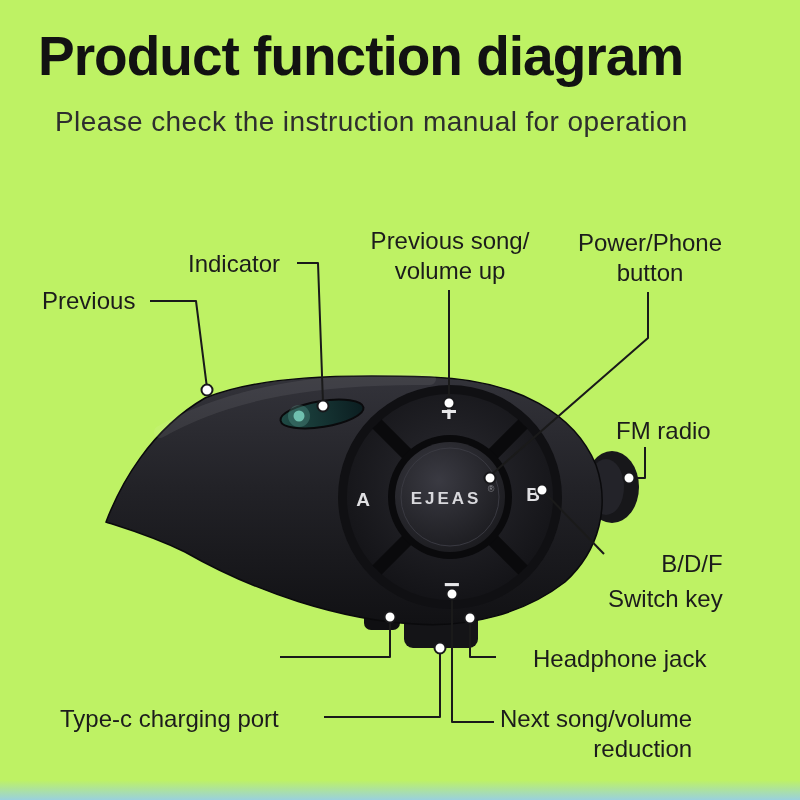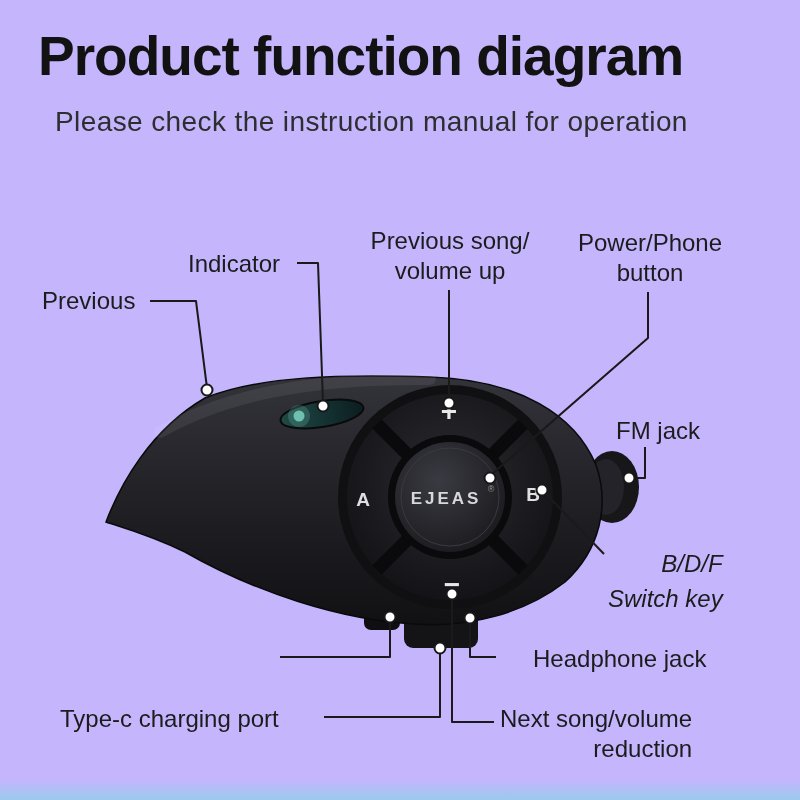--- a/index.html
+++ b/index.html
@@ -1,34 +1,34 @@
 <!DOCTYPE html>
 <html><head>
 <meta charset="utf-8">
 <style>
   html,body{margin:0;padding:0;background:#ffffff;}
   .stage{
-    position:relative;width:800px;height:800px;background:#c4b5fd;overflow:hidden;
+    position:relative;width:800px;height:800px;background:#bef264;overflow:hidden;
     font-family:"Liberation Sans","DejaVu Sans",sans-serif;color:#1c1c1c;
   }
   .page-title{
     position:absolute;left:38px;top:24px;font-size:55px;font-weight:800;
     letter-spacing:-1px;color:#121212;white-space:nowrap;
   }
   .page-subtitle{
     position:absolute;left:55px;top:106px;font-size:28px;font-weight:400;
     color:#2e2e2e;letter-spacing:.4px;white-space:nowrap;
   }
   .callout{
     position:absolute;font-size:24px;line-height:30px;color:#1c1c1c;
     white-space:pre-line;
     text-align:right;
   }
   .callout.center{transform:translateX(-50%);text-align:center;}
-  .callout.wide{line-height:35px;font-style:italic;}
+  .callout.wide{line-height:35px;}
   svg.device-layer{position:absolute;left:0;top:0;}
   .footer-band{
     position:absolute;left:0;bottom:0;width:800px;height:20px;
     background:linear-gradient(180deg, rgba(169,212,236,0) 0%, rgba(150,205,235,0.9) 100%);
   }
 </style>
 </head>
 <body>
 
 <div class="stage">
@@ -121,21 +121,21 @@
       <circle cx="452" cy="594" r="5.5"></circle>
     </g>
   </svg>
 
   <div class="callout" style="left:42px;top:286px;">Previous</div>
   <div class="callout" style="left:188px;top:249px;">Indicator</div>
   <div class="callout center" style="left:650px;top:228px;">Power/Phone
 button</div>
   <div class="callout center" style="left:450px;top:226px;">Previous song/
 volume up</div>
-  <div class="callout" style="left:616px;top:416px;">FM jack</div>
+  <div class="callout" style="left:616px;top:416px;">FM radio</div>
   <div class="callout wide" style="left:608px;top:546px;">B/D/F
 Switch key</div>
   <div class="callout" style="left:60px;top:704px;">Type-c charging port</div>
   <div class="callout" style="left:524px;top:644px;margin-left:9px;">Headphone jack</div>
   <div class="callout" style="left:500px;top:704px;">Next song/volume
 reduction</div>
 
   <div class="footer-band"></div>
 </div>
 

